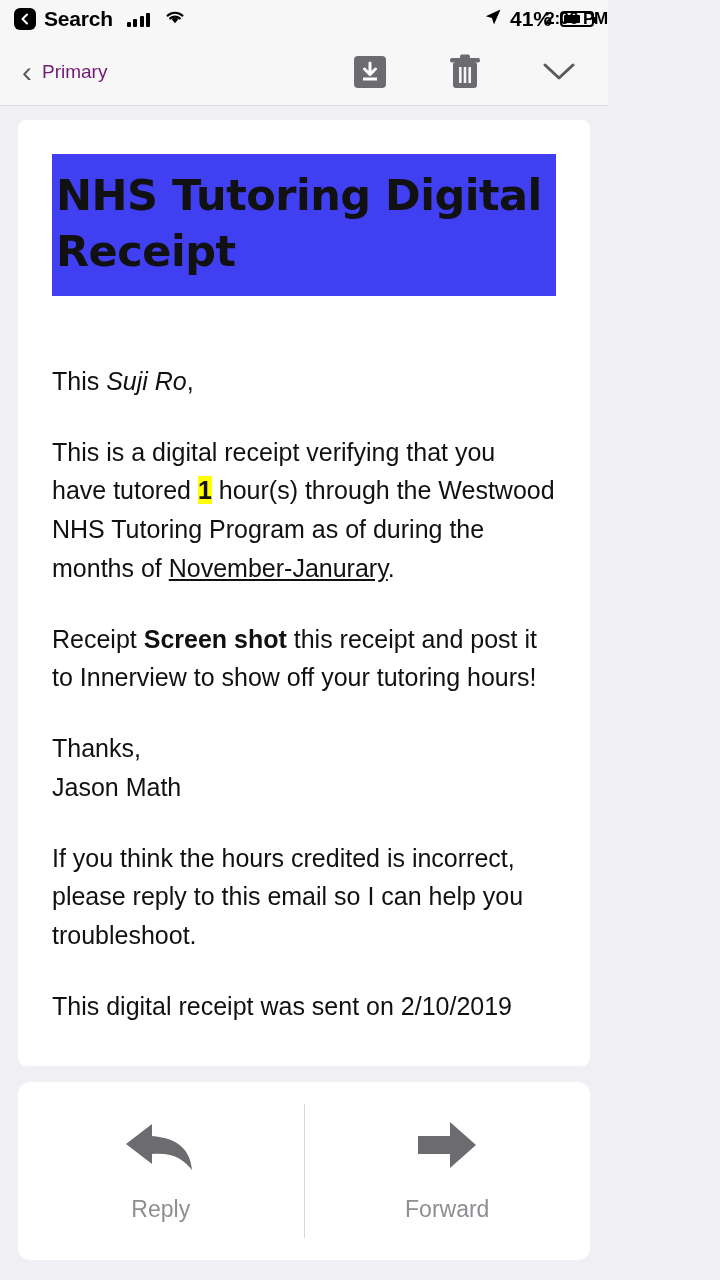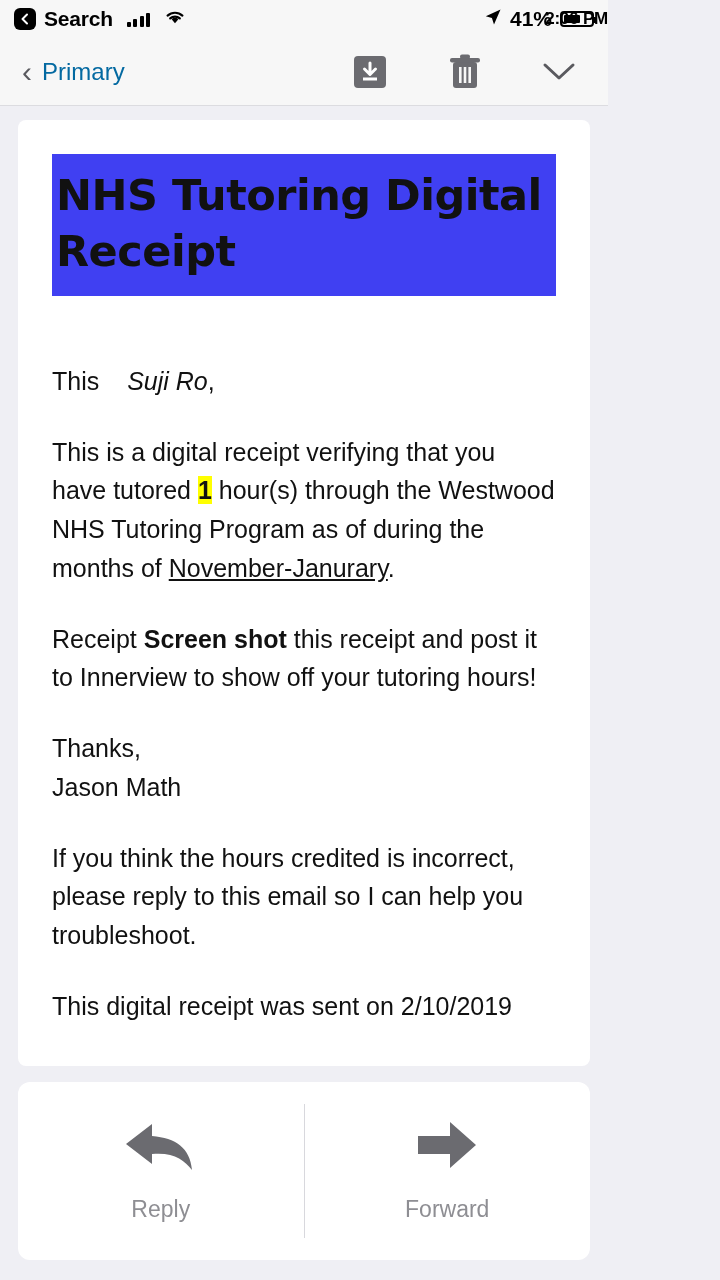--- a/index.html
+++ b/index.html
@@ -120,22 +120,22 @@
     gap: 10px;
     cursor: pointer;
   }
   .nav-back .chev {
     color: #5a5a5f;
     font-size: 30px;
     line-height: 1;
     font-weight: 400;
   }
   .nav-back-label {
-    font-size: 24px;
-    color: #0369a1;
+    font-size: 19px;
+    color: #701a75;
   }
   .nav-actions {
     margin-left: auto;
     display: flex;
     align-items: center;
     gap: 60px;
     padding-right: 10px;
   }
   .nav-icon { cursor: pointer; display: flex; align-items:center; justify-content:center; }
 
@@ -167,21 +167,21 @@
     padding: 0 4px;
     letter-spacing: -0.5px;
   }
   .body-text {
     font-size: 25px;
     line-height: 1.55;
     color: #111;
   }
   .body-text p { margin-bottom: 32px; }
   .body-text p:last-child { margin-bottom: 0; }
-  .italic { font-style: italic; margin-left: 21px; }
+  .italic { font-style: italic; }
   .bold { font-weight: bold; }
   .hl { background: #ffff00; font-weight: bold; }
   .underline { text-decoration: underline; }
 
   
   .footer-card {
     background: #ffffff;
     border-radius: 12px;
     margin-bottom: 18px;
     display: flex;

